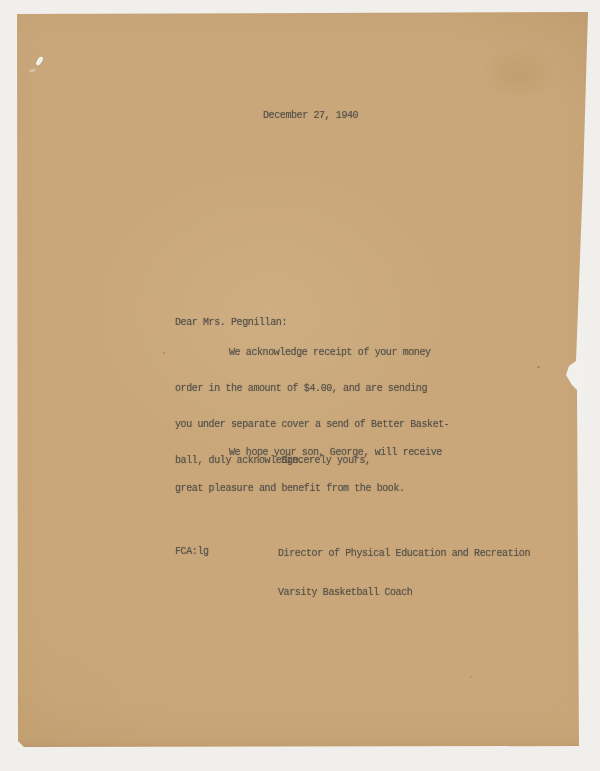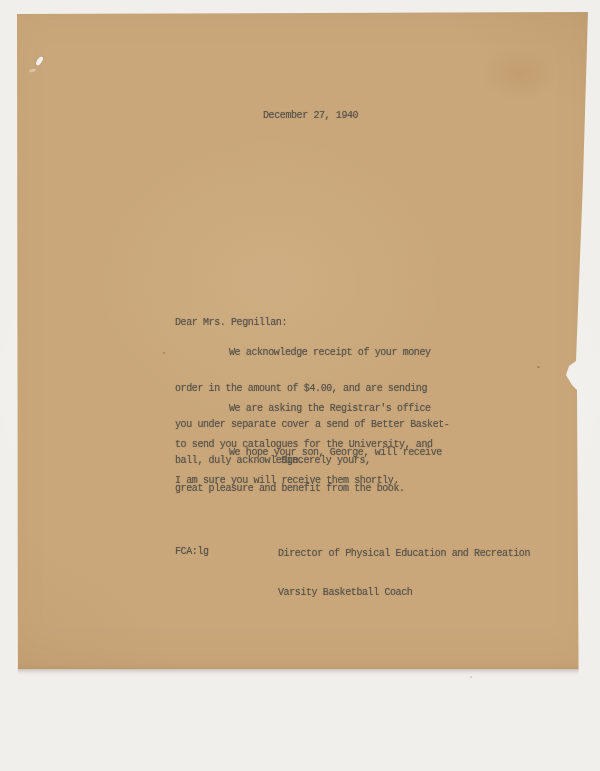--- a/index.html
+++ b/index.html
@@ -17,21 +17,21 @@
     height: 771px;
     background:
       radial-gradient(400px 300px at 50% 50%, rgba(255,255,255,0.5), transparent 80%),
       #f1efeb;
     overflow: hidden;
   }
   .paper {
     position: absolute;
     left: 0; top: 0;
     width: 600px;
-    height: 669px;
+    height: 747px;
     background:
       radial-gradient(55px 38px at 519px 74px, rgba(168,124,70,0.20), transparent 70%),
       radial-gradient(240px 200px at 45% 42%, rgba(255,240,210,0.09), transparent 75%),
       radial-gradient(220px 160px at 100% 0%, rgba(150,105,60,0.10), transparent 70%),
       radial-gradient(260px 200px at 0% 100%, rgba(150,105,60,0.08), transparent 70%),
       #c9a77a;
     clip-path: polygon(
       17px 14px, 588px 12px, 583px 180px, 576px 361px,
       569px 366px, 566px 375px, 572px 385px, 577px 390px,
       579px 746px, 24px 747px, 18px 741px
@@ -115,25 +115,20 @@
 
     <div class="txt salutation">Dear Mrs. Pegnillan:</div>
 
     <div class="txt para1">
       <div class="line indent">We acknowledge receipt of your money</div>
       <div class="line">order in the amount of $4.00, and are sending</div>
       <div class="line"><span>you under separate cover a send of </span><span class="u">Better Basket-</span></div>
       <div class="line"><span class="u">ball</span><span>, duly acknowledge.</span></div>
     </div>
 
-    <div class="txt para2">
-      <div class="line indent">We are asking the Registrar's office</div>
-      <div class="line">to send you catalogues for the University, and</div>
-      <div class="line">I am sure you will receive them shortly.</div>
-    </div>
 
     <div class="txt para3">
       <div class="line indent">We hope your son, George, will receive</div>
       <div class="line">great pleasure and benefit from the book.</div>
     </div>
 
     <div class="txt closing">Sincerely yours,</div>
 
     <div class="txt signature">
       <div class="line">Director of Physical Education and Recreation</div>

